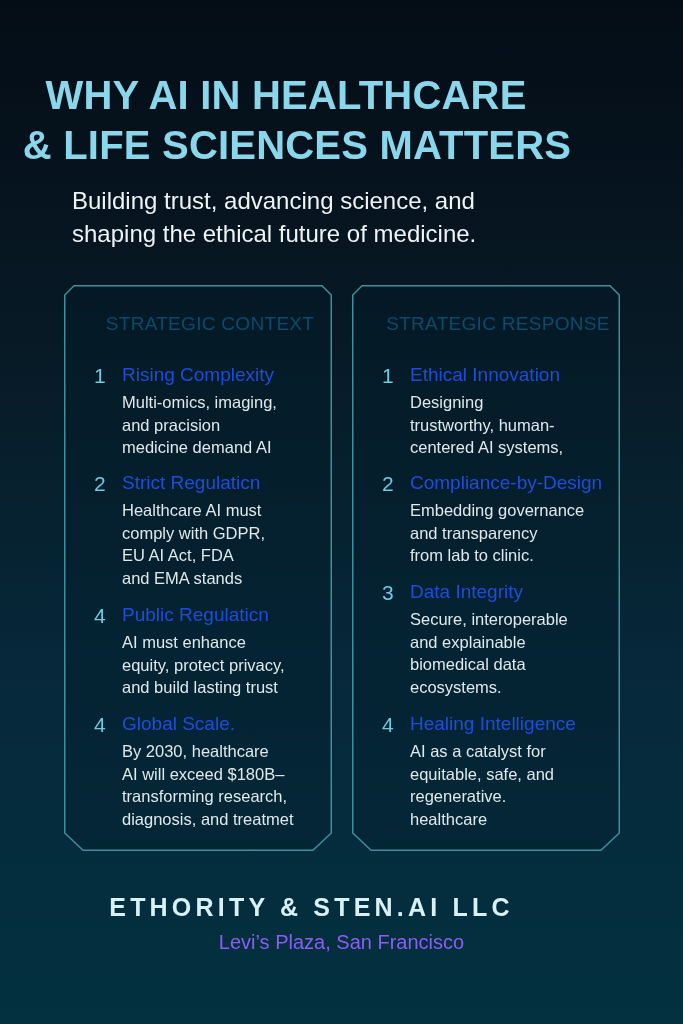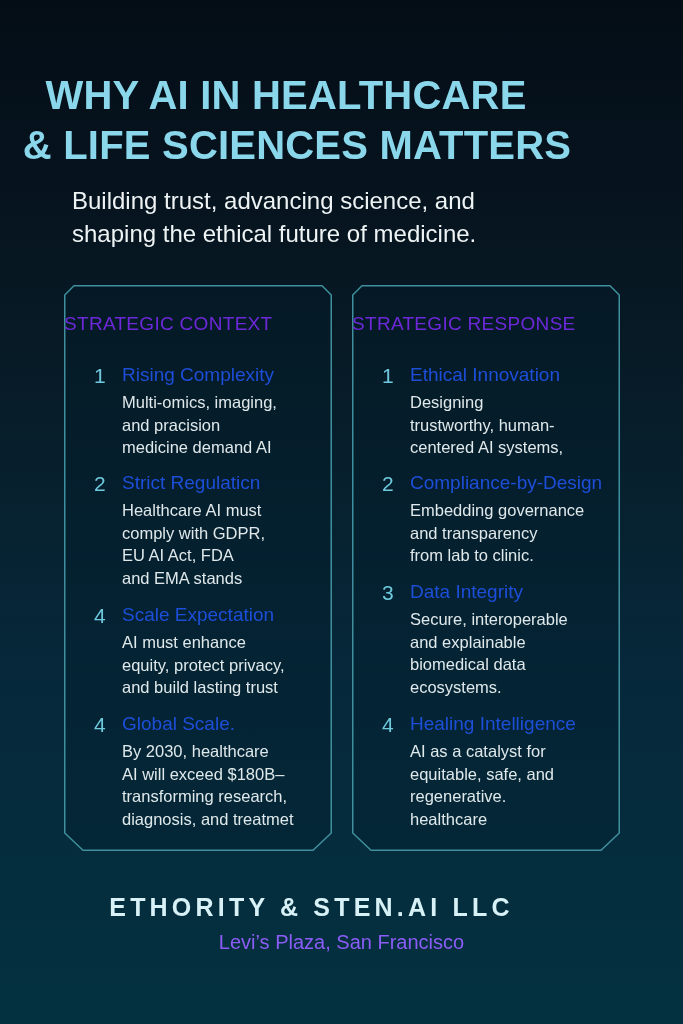--- a/index.html
+++ b/index.html
@@ -48,25 +48,25 @@
       position: absolute;
       left: 0; top: 0;
       width: 100%; height: 100%;
       overflow: visible;
     }
     .card.left { left: 64px; width: 268px; }
     .card.right { left: 352px; width: 268px; }
     .card-title {
       position: absolute;
       top: 28px;
-      left: 0;
+      left: 12px;
       width: 100%;
-      text-align: left;
+      text-align: center;
       font-size: 19px;
-      color: #6d28d9;
+      color: #0c4a6e;
       letter-spacing: 0.3px;
     }
     .item {
       position: absolute;
       left: 0;
       width: 100%;
     }
     .item .num {
       position: absolute;
       left: 30px;
@@ -151,21 +151,21 @@
     <div class="body">
       <span>Healthcare AI must</span>
       <span>comply with GDPR,</span>
       <span>EU AI Act, FDA</span>
       <span>and EMA stands</span>
     </div>
   </div>
 
   <div class="item" style="top:319px">
     <div class="num">4</div>
-    <div class="head">Scale Expectation</div>
+    <div class="head">Public Regulaticn</div>
     <div class="body">
       <span>AI must enhance</span>
       <span>equity, protect privacy,</span>
       <span>and build lasting trust</span>
     </div>
   </div>
 
   <div class="item" style="top:428px">
     <div class="num">4</div>
     <div class="head">Global Scale.</div>

